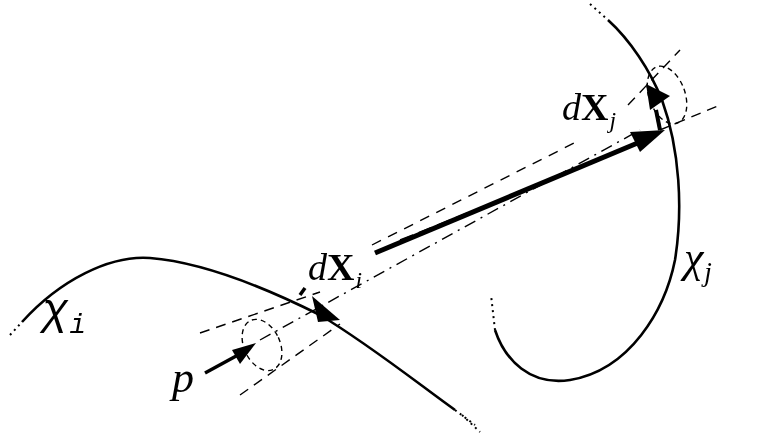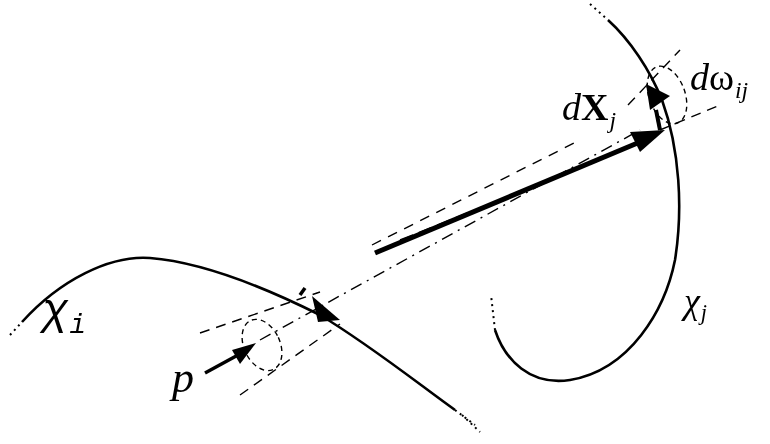--- a/index.html
+++ b/index.html
@@ -66,29 +66,29 @@
     <g>
       <line x1="660" y1="130" x2="656" y2="110" stroke="#000" stroke-width="4"></line>
       <path d="M646,84 L670,96 L650,110 z" fill="#000"></path>
     </g>
   </svg>
 
   <div class="lbl it" style="left:42px; top:290px; font-size:44px;font-family:Liberation Mono, monospace;">
     <span>χ</span><span class="sub">i</span>
   </div>
 
-  <div class="lbl it" style="left:684px; top:236px; font-size:36px;margin-top:47px;">
+  <div class="lbl it" style="left:684px; top:236px; font-size:44px;">
     <span>χ</span><span class="sub">j</span>
   </div>
 
+  <div class="lbl" style="left:308px; top:248px; font-size:38px;">
+    <span class="it">d</span><span class="bold">X</span><span class="sub">i</span>
+  </div>
 
   <div class="lbl" style="left:562px; top:88px; font-size:38px;">
     <span class="it">d</span><span class="bold">X</span><span class="sub">j</span>
   </div>
 
-  <div class="lbl" style="left:690px; top:58px; font-size:38px;">
-    <span class="it">d</span><span>ω</span><span class="sub">ij</span>
-  </div>
 
   <div class="lbl it" style="left:172px; top:356px; font-size:44px;">
     <span>p</span>
   </div>
 </div>
 
 </body></html>

